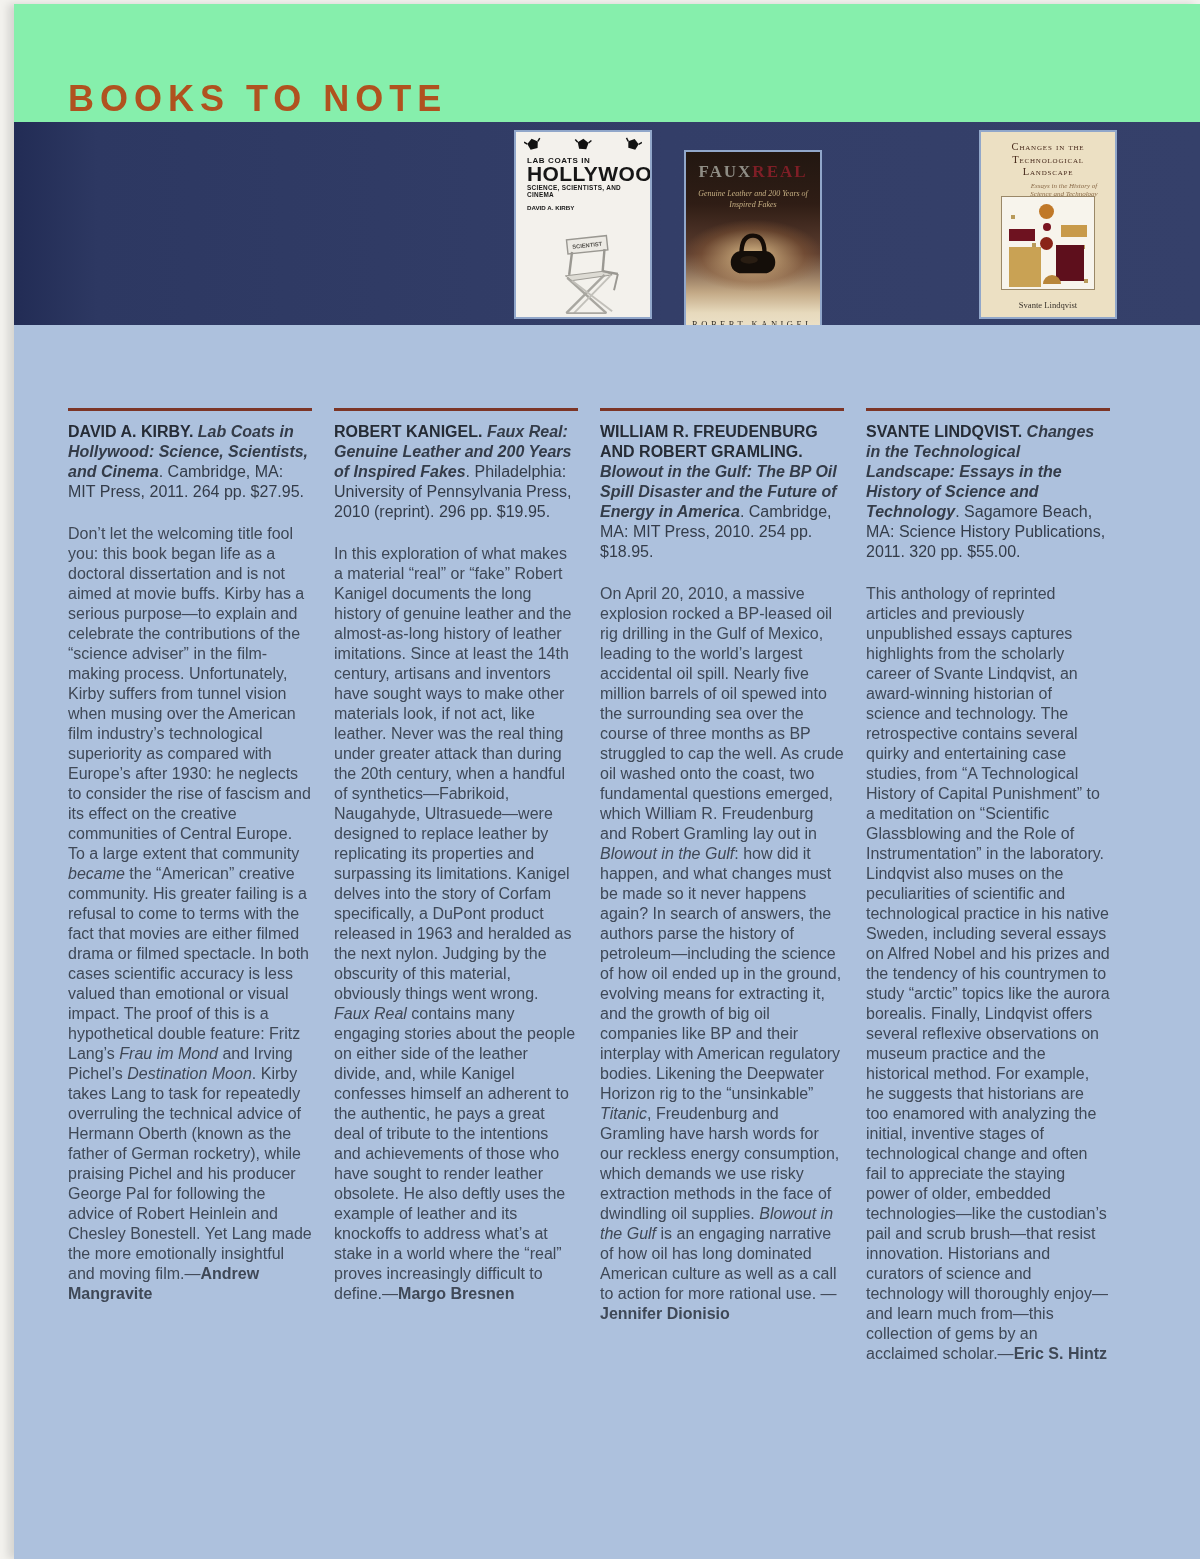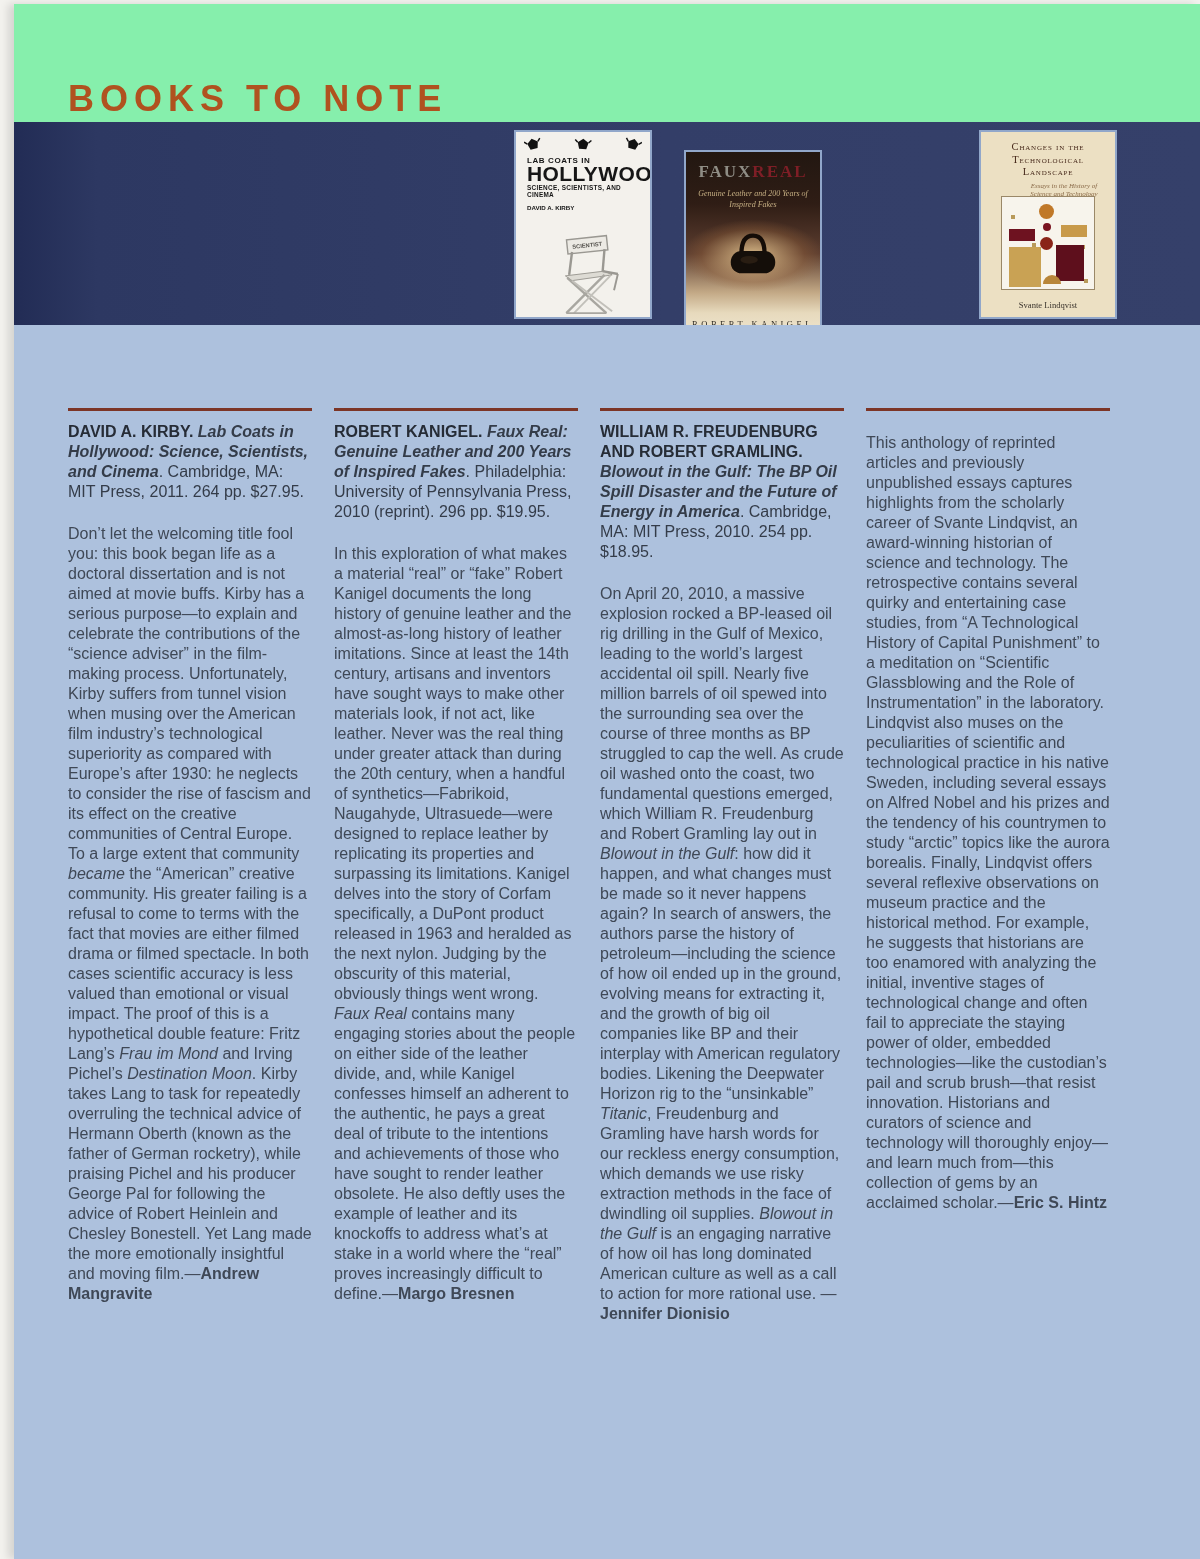--- a/index.html
+++ b/index.html
@@ -237,20 +237,21 @@
       </article>
 
       <article class="col">
         <div class="rule"></div>
         <p class="citation"><span class="seg-b">WILLIAM R. FREUDENBURG AND ROBERT GRAMLING. </span><span class="seg-bi">Blowout in the Gulf: The BP Oil Spill Disaster and the Future of Energy in America</span><span>. Cambridge, MA: MIT Press, 2010. 254 pp. $18.95.</span></p>
         <p class="review-body"><span>On April 20, 2010, a massive explosion rocked a BP-leased oil rig drilling in the Gulf of Mexico, leading to the world’s largest accidental oil spill. Nearly five million barrels of oil spewed into the surrounding sea over the course of three months as BP struggled to cap the well. As crude oil washed onto the coast, two fundamental questions emerged, which William R. Freudenburg and Robert Gramling lay out in </span><span class="seg-i">Blowout in the Gulf</span><span>: how did it happen, and what changes must be made so it never happens again? In search of answers, the authors parse the history of petroleum—including the science of how oil ended up in the ground, evolving means for extracting it, and the growth of big oil companies like BP and their interplay with American regulatory bodies. Likening the Deepwater Horizon rig to the “unsinkable” </span><span class="seg-i">Titanic</span><span>, Freudenburg and Gramling have harsh words for our reckless energy consumption, which demands we use risky extraction methods in the face of dwindling oil supplies. </span><span class="seg-i">Blowout in the Gulf</span><span> is an engaging narrative of how oil has long dominated American culture as well as a call to action for more rational use. —</span><span class="seg-b">Jennifer Dionisio</span></p>
       </article>
 
       <article class="col">
         <div class="rule"></div>
+        <p class="citation"><span class="seg-b">SVANTE LINDQVIST. </span><span class="seg-bi">Changes in the Technological Landscape: Essays in the History of Science and Technology</span><span>. Sagamore Beach, MA: Science History Publications, 2011. 320 pp. $55.00.</span></p>
         <p class="review-body"><span>This anthology of reprinted articles and previously unpublished essays captures highlights from the scholarly career of Svante Lindqvist, an award-winning historian of science and technology. The retrospective contains several quirky and entertaining case studies, from “A Technological History of Capital Punishment” to a meditation on “Scientific Glassblowing and the Role of Instrumentation” in the laboratory. Lindqvist also muses on the peculiarities of scientific and technological practice in his native Sweden, including several essays on Alfred Nobel and his prizes and the tendency of his countrymen to study “arctic” topics like the aurora borealis. Finally, Lindqvist offers several reflexive observations on museum practice and the historical method. For example, he suggests that historians are too enamored with analyzing the initial, inventive stages of technological change and often fail to appreciate the staying power of older, embedded technologies—like the custodian’s pail and scrub brush—that resist innovation. Historians and curators of science and technology will thoroughly enjoy—and learn much from—this collection of gems by an acclaimed scholar.—</span><span class="seg-b">Eric S. Hintz</span></p>
       </article>
 
     </div>
 
   </main>
 
 </div>
 
 </body></html>

